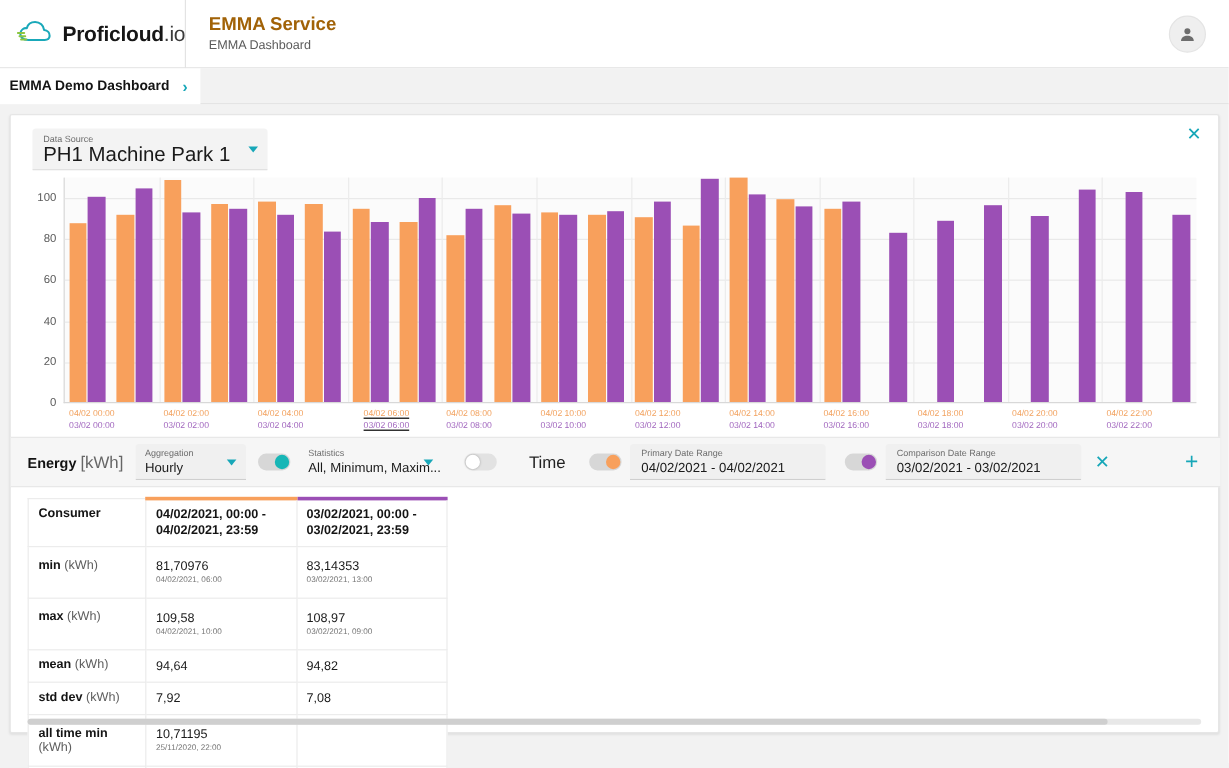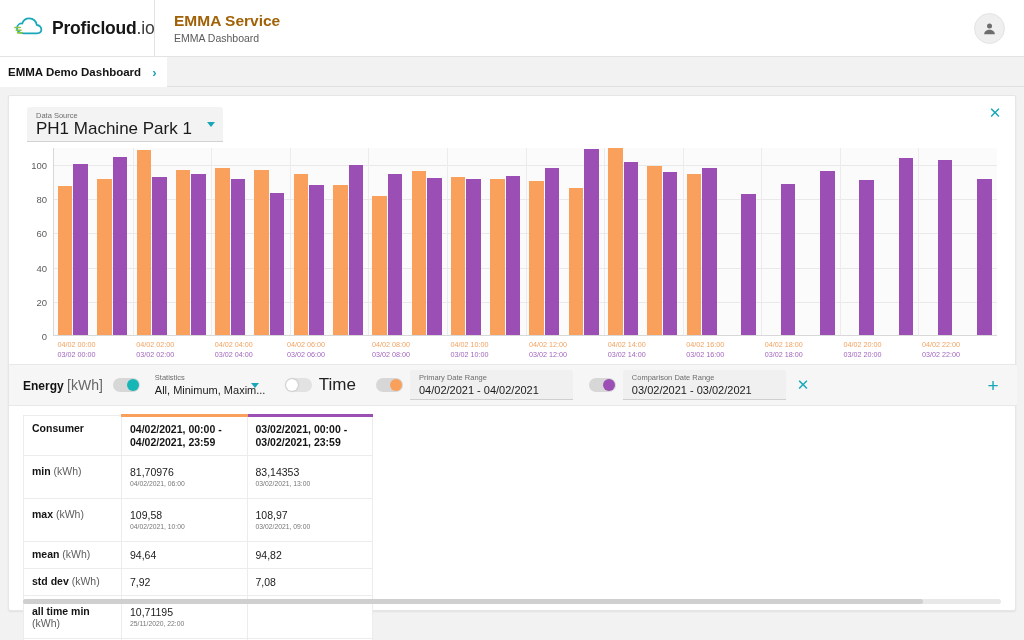--- a/index.html
+++ b/index.html
@@ -126,21 +126,21 @@
   }
   .ctl-select .select-value { font-size: 11px; line-height: 14px; }
 
   .toggle-group { display: flex; align-items: center; gap: 7px; }
   .switch { width: 27px; height: 14px; border-radius: 7px; position: relative; flex: none; }
   .switch .knob { position: absolute; top: 1px; width: 12px; height: 12px; border-radius: 50%; }
   .switch.on  { background: #d7d7d7; }
   .switch.off { background: #e2e2e2; }
   .switch.on .knob  { right: 1px; }
   .switch.off .knob { left: 1px; background: #ffffff; box-shadow: 0 0 2px rgba(0,0,0,.3); }
-  .switch-label { font-size: 17px; color: #222; }
+  .switch-label { font-size: 14px; color: #222; margin-left: 20px; }
 
   .range-box {
     background: #f0f0f0; border-bottom: 1px solid #cfcfcf; border-radius: 3px 3px 0 0;
     padding: 3px 12px 3px 9px; display: flex; flex-direction: column; justify-content: center;
     height: 30px; white-space: nowrap;
   }
   .range-box .select-value { font-size: 11px; line-height: 14px; }
   .ctl-x { color: #17a7b8; font-size: 15px; padding: 0 4px; }
   .ctl-plus {
     position: absolute; right: 12px; top: 9px; width: 24px; height: 24px;
@@ -288,21 +288,21 @@
             <div class="c">03/02 00:00</div>
           </div>
           <div class="xlab" style="left: 102.158px;">
             <div class="p">04/02 02:00</div>
             <div class="c">03/02 02:00</div>
           </div>
           <div class="xlab" style="left: 180.742px;">
             <div class="p">04/02 04:00</div>
             <div class="c">03/02 04:00</div>
           </div>
-          <div class="xlab" style="left: 253px;">
+          <div class="xlab" style="left: 269px; text-decoration: underline;">
             <div class="p">04/02 06:00</div>
             <div class="c">03/02 06:00</div>
           </div>
           <div class="xlab" style="left: 337.908px;">
             <div class="p">04/02 08:00</div>
             <div class="c">03/02 08:00</div>
           </div>
           <div class="xlab" style="left: 416.492px;">
             <div class="p">04/02 10:00</div>
             <div class="c">03/02 10:00</div>
@@ -330,20 +330,25 @@
           <div class="xlab" style="left: 887.992px;">
             <div class="p">04/02 22:00</div>
             <div class="c">03/02 22:00</div>
           </div>
         </div>
     </div>
 
     <div class="controlbar">
       <span class="energy-label"><span>Energy</span> <span class="unit">[kWh]</span></span>
 
+      <div class="ctl-select" style="width:92px">
+        <div class="select-label">Aggregation</div>
+        <div class="select-value">Hourly</div>
+        <span class="caret"></span>
+      </div>
 
       <div class="toggle-group">
         <div class="switch on">
             <span class="knob" style="background:#17b6b6"></span>
           </div>
         <div class="ctl-select" style="width:120px;background:transparent;border-bottom:none">
           <div class="select-label">Statistics</div>
           <div class="select-value">All, Minimum, Maxim...</div>
           <span class="caret"></span>
         </div>

